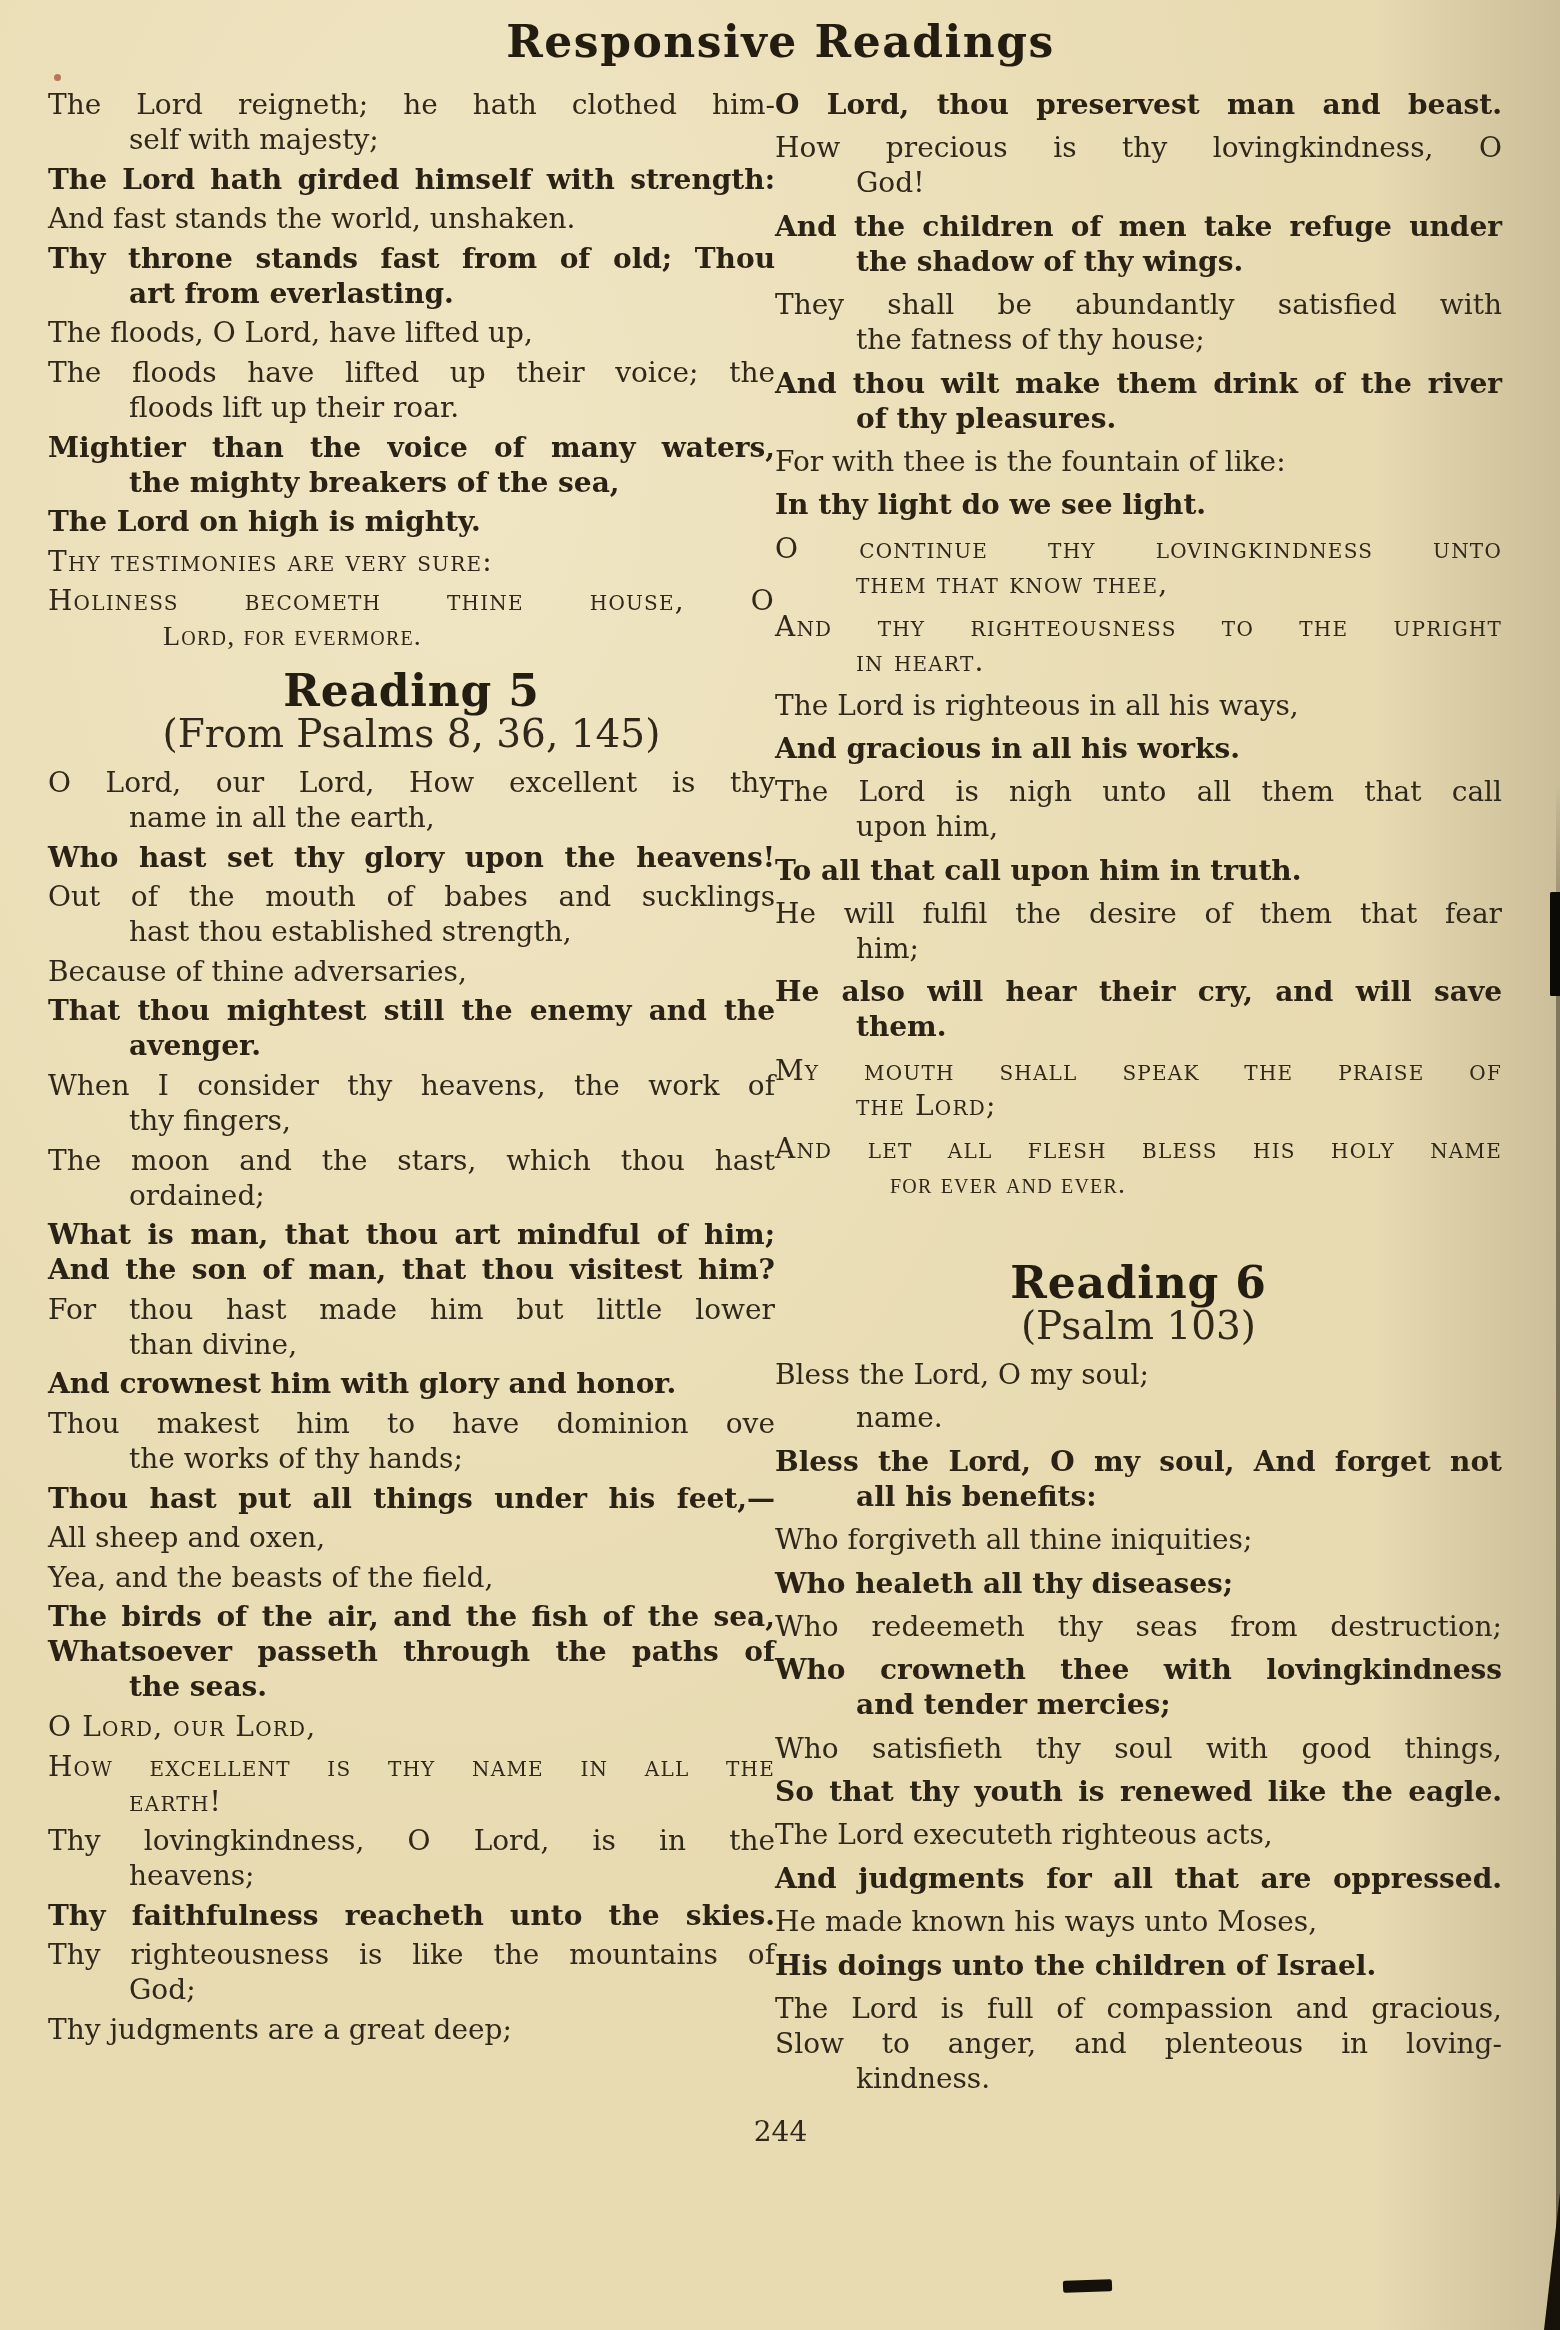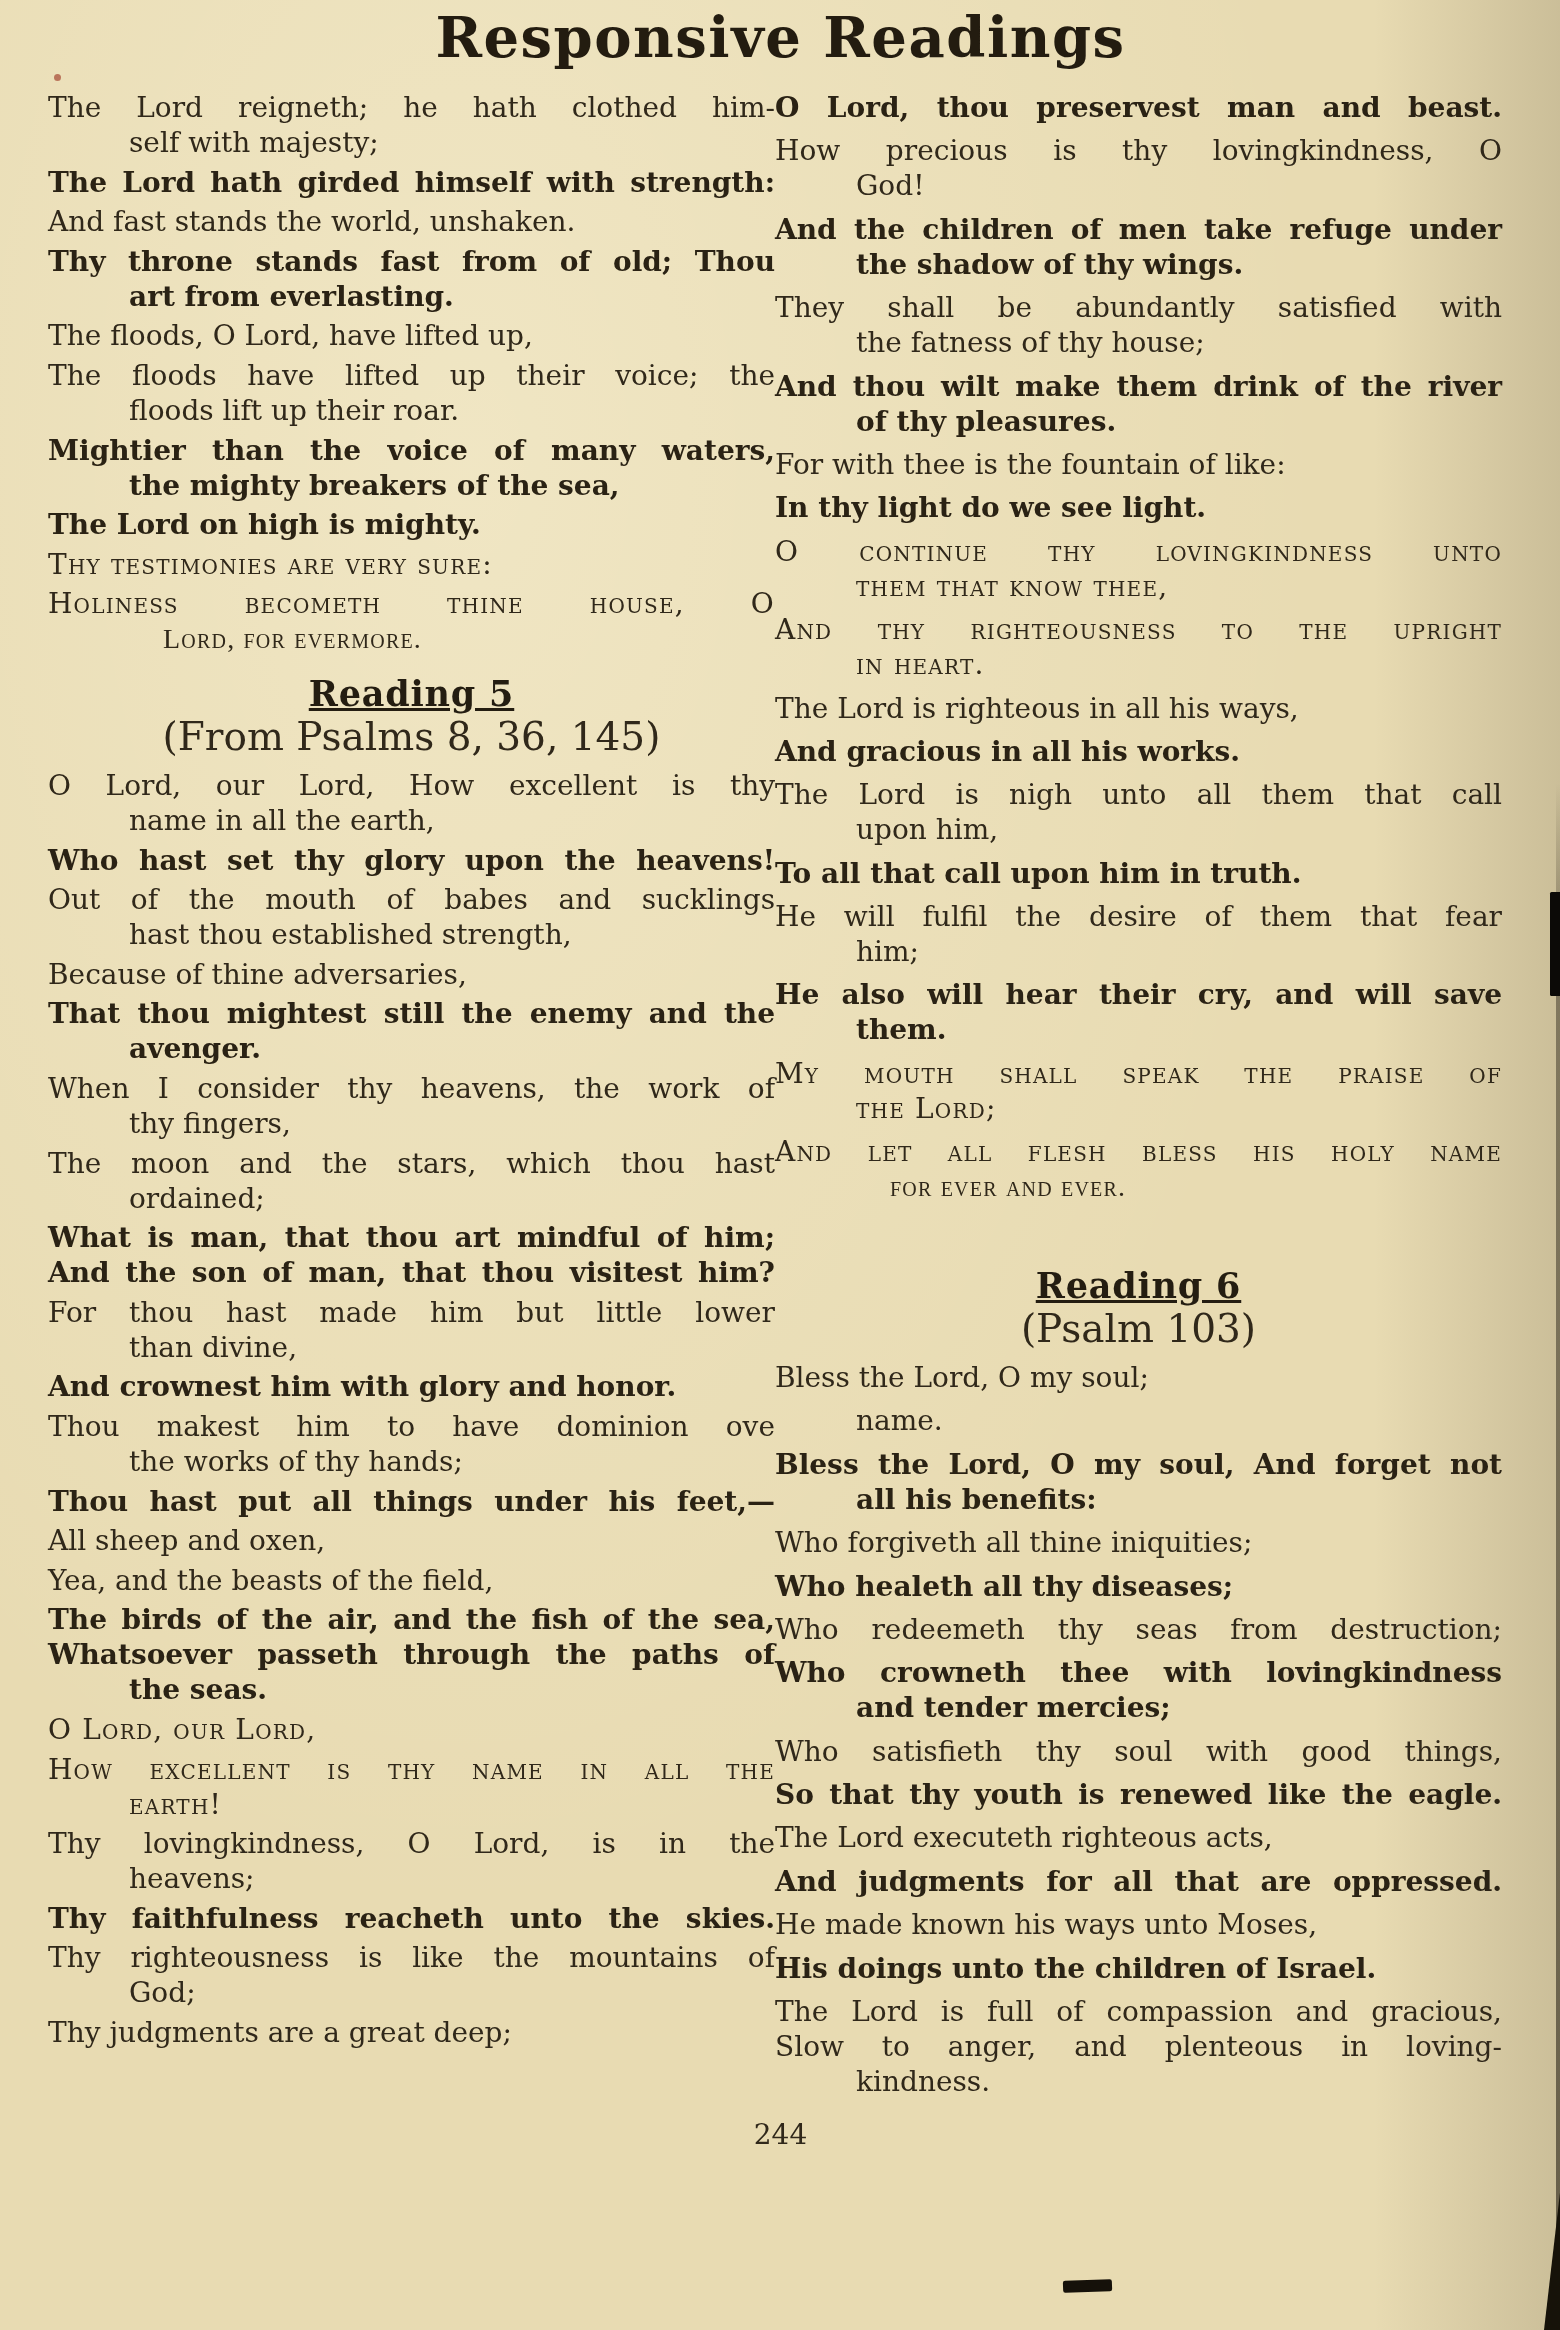--- a/index.html
+++ b/index.html
@@ -14,23 +14,23 @@
     margin:0 auto;
     overflow:hidden;
     background:
       radial-gradient(ellipse at 30% 20%, rgba(255,250,228,.35) 0%, rgba(255,250,228,0) 55%),
       linear-gradient(to right, rgba(0,0,0,0) 88%, rgba(70,58,36,.18) 100%),
       var(--paper);
     color:var(--ink);
   }
   .title{
     margin:0;
-    padding-top:4px;
+    padding-top:16px;
     text-align:center;
-    font-size:56px;
+    font-size:44px;
     font-weight:bold;
     letter-spacing:1.5px;
     color:#231c10;
     font-family:"DejaVu Serif",serif;
   }
   .columns{
     display:flex;
     padding:20px 18.4px 0 48px;
   }
   .col{
@@ -43,25 +43,24 @@
   .col[data-col="1"] .verse{margin-bottom:8.4px;}
   .verse.bold{font-weight:bold;color:#2a2214;}
   .verse.smallcaps{font-variant:small-caps;letter-spacing:1.2px;}
   .line{text-align:left;}
   .line.fill{text-align:justify;text-align-last:justify;}
   .line.ind1{padding-left:81px;}
   .line.ind2{padding-left:115px;font-family:Liberation Serif, serif;}
   .heading{
     text-align:center;
     font-weight:bold;
-    font-size:35px;
+    font-size:44px;
     letter-spacing:0.8px;
     color:#241d11;
     margin:20px 0 7.7px 0;
-    text-decoration:underline;
   }
   .col[data-col="1"] .heading{margin-top:64px;}
   .subheading{
     text-align:center;
     font-size:39px;
     margin:0 0 14px 0;
   }
   .pagenum{
     text-align:center;
     font-size:28px;

